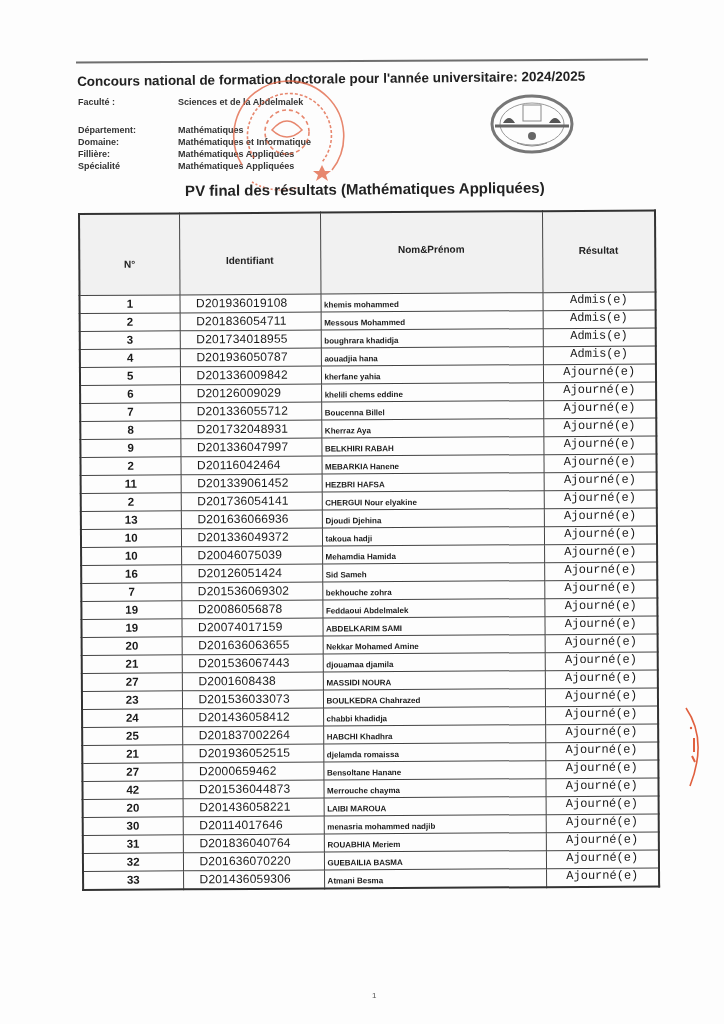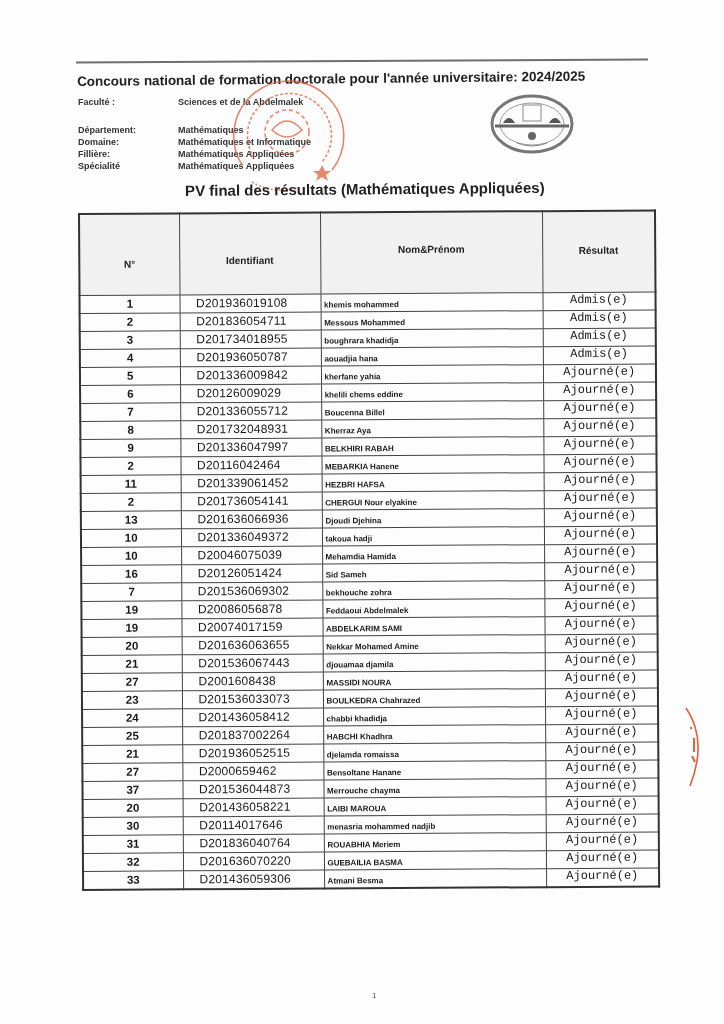--- a/index.html
+++ b/index.html
@@ -261,21 +261,21 @@
           <td class="name">djelamda romaissa</td>
           <td class="res">Ajourné(e)</td>
         </tr>
         <tr>
           <td class="n">27</td>
           <td class="id">D2000659462</td>
           <td class="name">Bensoltane Hanane</td>
           <td class="res">Ajourné(e)</td>
         </tr>
         <tr>
-          <td class="n">37</td>
+          <td class="n">42</td>
           <td class="id">D201536044873</td>
           <td class="name">Merrouche chayma</td>
           <td class="res">Ajourné(e)</td>
         </tr>
         <tr>
           <td class="n">20</td>
           <td class="id">D201436058221</td>
           <td class="name">LAIBI MAROUA</td>
           <td class="res">Ajourné(e)</td>
         </tr>

